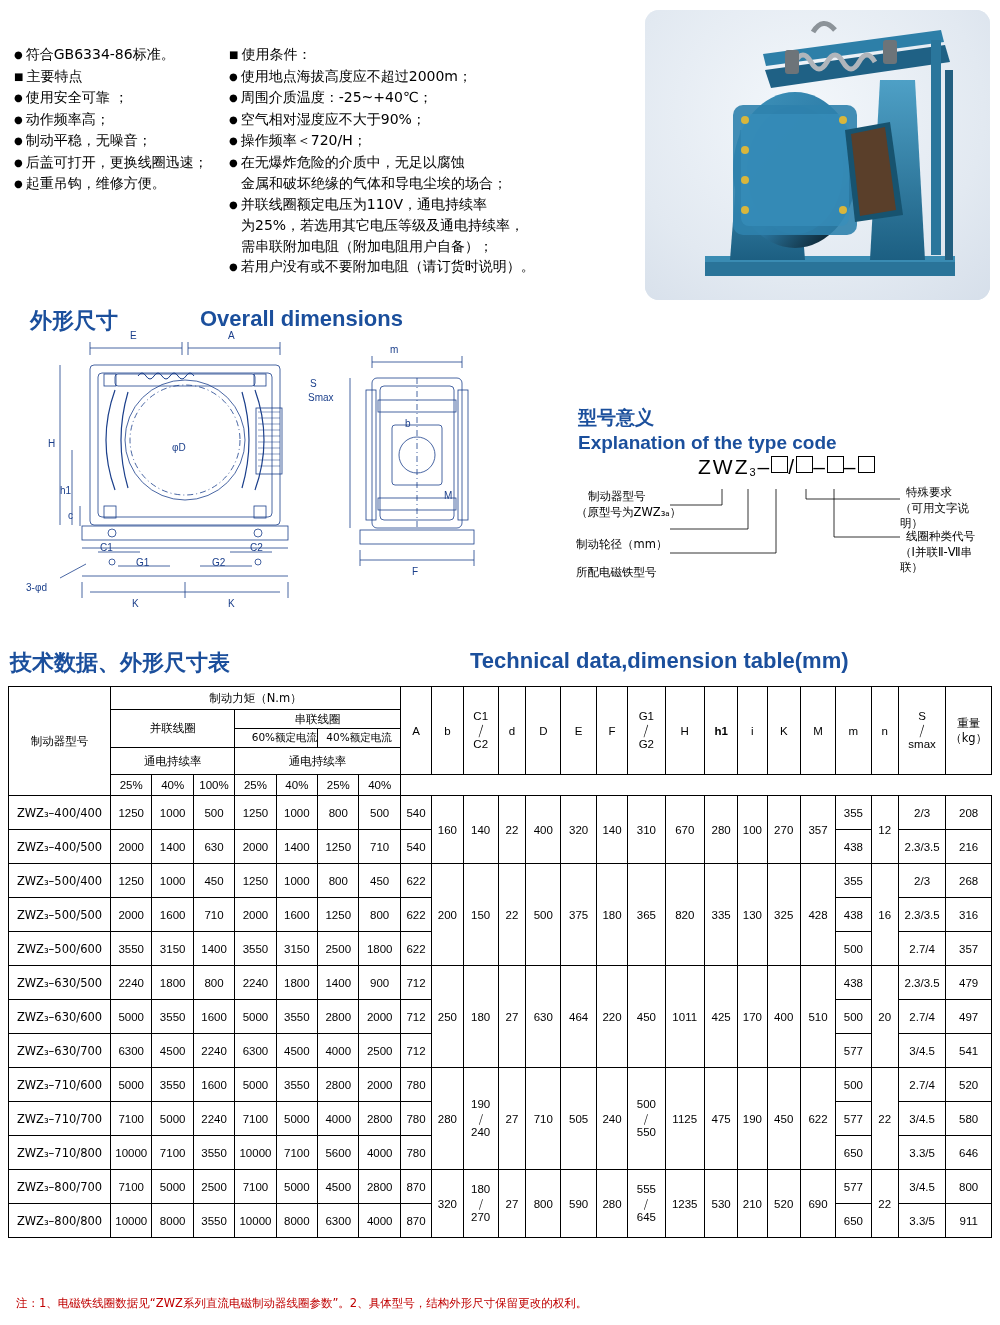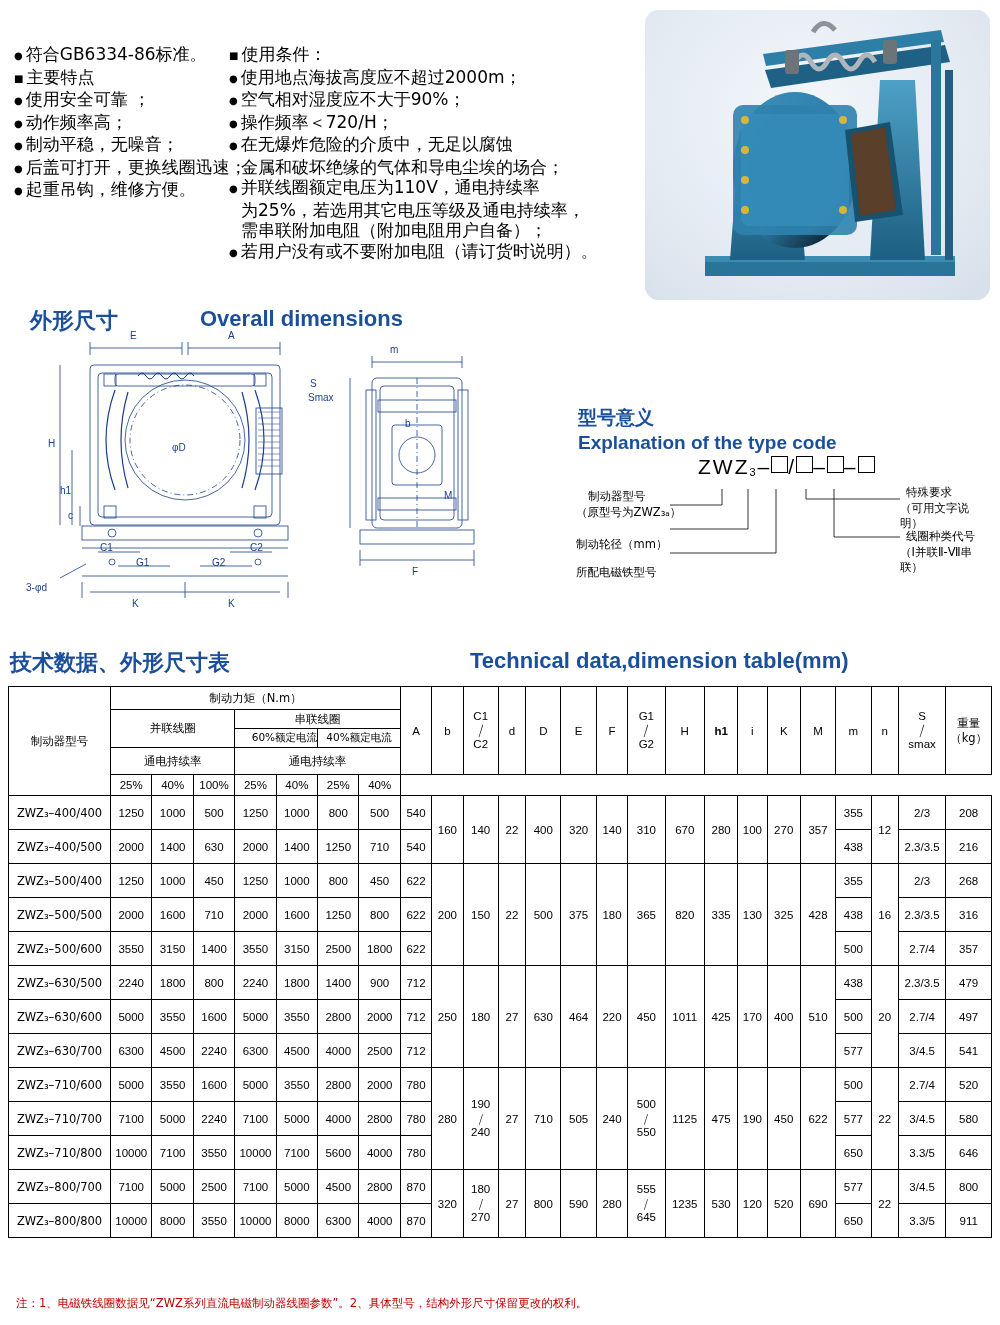--- a/index.html
+++ b/index.html
@@ -10,21 +10,21 @@
     color:#000;
     overflow:hidden;
   }
   .cn{font-family:"DejaVu Sans", sans-serif;}
 
   
   #features{position:absolute;left:14px;top:44px;width:620px;}
   .col{position:absolute;top:0;}
   #col-left{left:0;width:200px;}
   #col-right{left:215px;width:420px;}
-  .fitem{font-size:17px;line-height:20.5px;white-space:nowrap;}
+  .fitem{font-size:14px;line-height:20.5px;white-space:nowrap;}
   .bullet-c::before{content:"\25CF";font-size:10px;margin-right:3px;vertical-align:1px;}
   .bullet-s::before{content:"\25A0";font-size:10px;margin-right:3px;vertical-align:1px;}
   .indent{padding-left:12px;}
 
   
   #photo{
     position:absolute;left:645px;top:10px;width:345px;height:290px;
     background:linear-gradient(150deg,#e9eef4 0%,#dbe4ee 45%,#cfd9e6 100%);
     border-radius:14px;overflow:hidden;
   }
@@ -68,20 +68,21 @@
       <div class="fitem bullet-s">主要特点</div>
       <div class="fitem bullet-c">使用安全可靠 ；</div>
       <div class="fitem bullet-c">动作频率高；</div>
       <div class="fitem bullet-c">制动平稳，无噪音；</div>
       <div class="fitem bullet-c">后盖可打开，更换线圈迅速；</div>
       <div class="fitem bullet-c">起重吊钩，维修方便。</div>
     </div>
   <div class="col cn" id="col-right">
       <div class="fitem bullet-s">使用条件：</div>
       <div class="fitem bullet-c">使用地点海拔高度应不超过2000m；</div>
+      <div class="fitem bullet-c">周围介质温度：-25~+40℃；</div>
       <div class="fitem bullet-c">空气相对湿度应不大于90%；</div>
       <div class="fitem bullet-c">操作频率＜720/H；</div>
       <div class="fitem bullet-c">在无爆炸危险的介质中，无足以腐蚀</div>
       <div class="fitem indent">金属和破坏绝缘的气体和导电尘埃的场合；</div>
       <div class="fitem bullet-c">并联线圈额定电压为110V，通电持续率</div>
       <div class="fitem indent">为25%，若选用其它电压等级及通电持续率，</div>
       <div class="fitem indent">需串联附加电阻（附加电阻用户自备）；</div>
       <div class="fitem bullet-c">若用户没有或不要附加电阻（请订货时说明）。</div>
     </div>
 </div>
@@ -565,21 +566,21 @@
           <td rowspan="2">800</td>
           <td rowspan="2">590</td>
           <td rowspan="2">280</td>
           <td rowspan="2">
             <span style="display:block;line-height:1.2;">555</span>
             <span style="display:block;transform:rotate(-25deg);font-size:10px;">／</span>
             <span style="display:block;line-height:1.2;">645</span>
           </td>
           <td rowspan="2">1235</td>
           <td rowspan="2">530</td>
-          <td rowspan="2">120</td>
+          <td rowspan="2">210</td>
           <td rowspan="2">520</td>
           <td rowspan="2">690</td>
           <td>577</td>
           <td rowspan="2">22</td>
           <td>3/4.5</td>
           <td>800</td>
         </tr>
         <tr class="rowh">
           <td class="model cn ">ZWZ₃–800/800</td>
           <td>10000</td>

